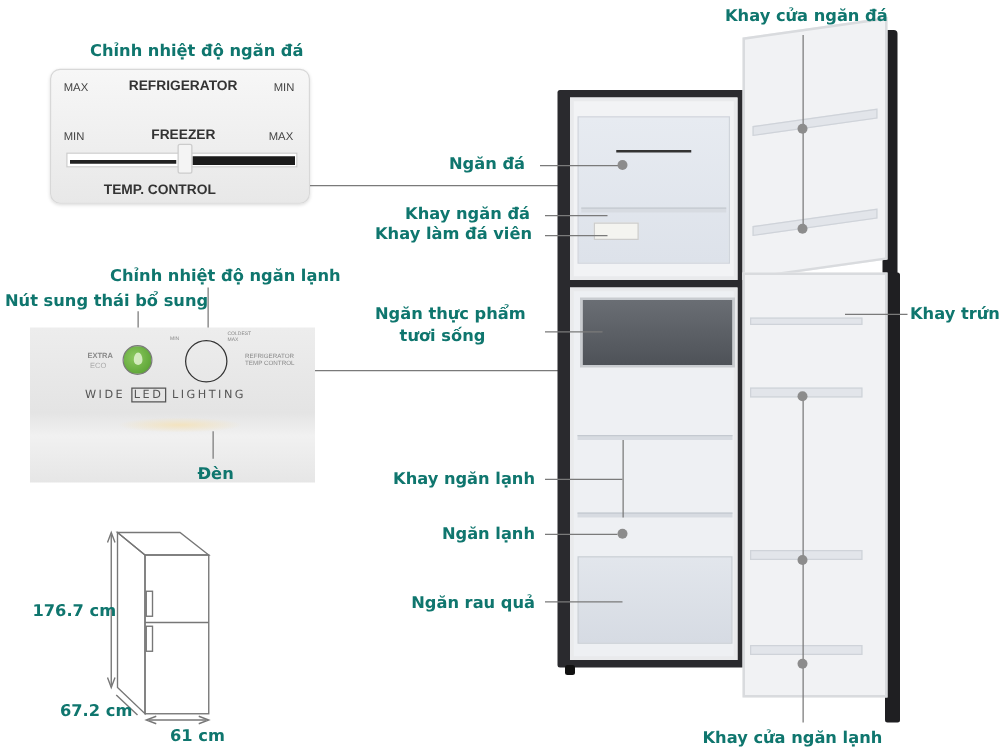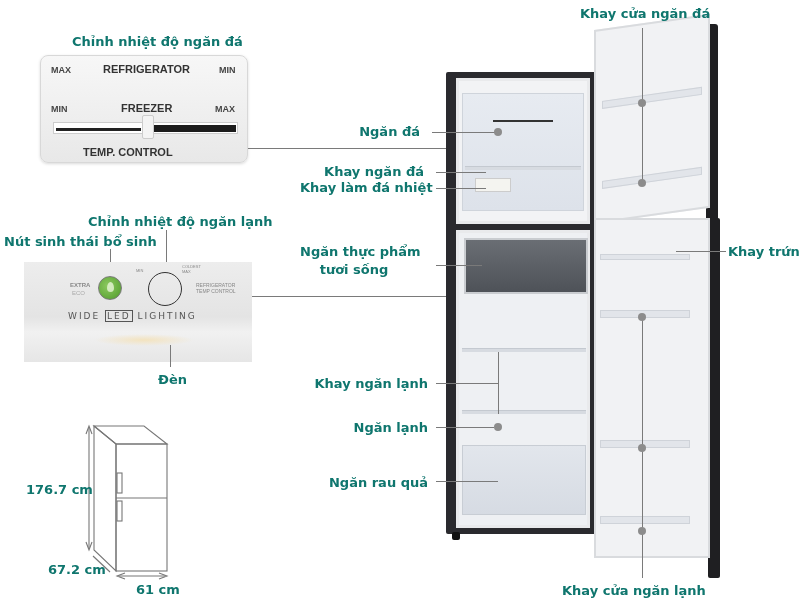--- a/index.html
+++ b/index.html
@@ -5,31 +5,31 @@
   * { box-sizing: border-box; margin: 0; padding: 0; }
   body { width: 800px; height: 600px; background: #ffffff; position: relative; overflow: hidden; font-family: "DejaVu Sans", "Liberation Sans", sans-serif; color: #6b6b6b; }
   .abs { position: absolute; }
   .lbl { position: absolute; font-size: 13px; color: #0f766e; white-space: nowrap; line-height: 15px; font-weight: bold; }
   .lbl.right { text-align: right; }
   .line { position: absolute; background: #7a7a7a; }
   .dot { position: absolute; width: 8px; height: 8px; border-radius: 50%; background: #8c8c8c; }
 
   
   .panel1 { left: 40px; top: 55px; width: 208px; height: 108px; background: linear-gradient(#f7f7f7,#e8e8e8); border-radius: 8px; border: 1px solid #d8d8d8; box-shadow: 0 1px 3px rgba(0,0,0,.15); }
-  .panel1 .t { position: absolute; font-family: "Liberation Sans", sans-serif; font-size: 9px; color: #444; font-weight: bold; }
+  .panel1 .t { position: absolute; font-family: "Liberation Sans", sans-serif; font-size: 9px; color: #444; }
   .panel1 .b { font-weight: bold; font-size: 11px; color: #333; }
   .wedge { position: absolute; left: 10px; top: 22px; width: 190px; height: 24px; border: 1px solid #333; background: #fff; overflow: hidden; }
   .wedge svg { position: absolute; left: 0; top: 0; }
   .slider { position: absolute; left: 12px; top: 66px; width: 185px; height: 12px; background: #fff; border: 1px solid #ccc; }
   .slider .l { position: absolute; left: 2px; top: 5px; width: 85px; height: 3px; background: #222; }
   .slider .r { position: absolute; left: 100px; top: 2px; width: 82px; height: 7px; background: #1c1c1c; }
   .slider .k { position: absolute; left: 88px; top: -8px; width: 12px; height: 24px; background: #f4f4f4; border: 1px solid #ccc; border-radius: 2px; }
 
   
-  .panel2 { left: 24px; top: 262px; width: 228px; height: 100px; background: linear-gradient(#ededed 0%, #e4e4e4 55%, #f1f1f1 70%, #e6e6e6 100%); }
+  .panel2 { left: 24px; top: 262px; width: 228px; height: 124px; background: linear-gradient(#ededed 0%, #e4e4e4 55%, #f1f1f1 70%, #e6e6e6 100%); }
   .eco { position: absolute; left: 74px; top: 14px; width: 24px; height: 24px; border-radius: 50%; background: radial-gradient(circle at 40% 40%, #8dc960, #4f9a2a); border: 1px solid #7a7a7a; }
   .eco::after { content: ""; position: absolute; left: 8px; top: 5px; width: 7px; height: 10px; background: #e8f5d8; border-radius: 50% 50% 50% 50% / 60% 60% 40% 40%; opacity: .8; }
   .dial { position: absolute; left: 124px; top: 10px; width: 34px; height: 34px; border-radius: 50%; border: 1.5px solid #333; }
   .p2t { position: absolute; font-family: "Liberation Sans", sans-serif; color: #888; }
   .wide { position: absolute; left: 44px; top: 49px; font-family: "DejaVu Sans", sans-serif; font-size: 9px; letter-spacing: 2px; color: #555; }
   .wide span.box { border: 1px solid #555; padding: 0 1px; }
   .lamp { position: absolute; left: 70px; top: 72px; width: 100px; height: 12px; background: radial-gradient(ellipse, #f3e3bf, rgba(240,230,210,0) 70%); }
 
   
   .dim svg { position: absolute; left: 0; top: 0; }
@@ -64,21 +64,21 @@
     <div class="l"></div>
       <div class="r"></div>
     <div class="k"></div>
   </div>
   <span class="t b" style="left:42px;top:90px;">TEMP. CONTROL</span>
 </div>
 <div class="line" style="left:248px;top:148px;width:308px;height:1px;"></div>
 <div class="line" style="left:555px;top:148px;width:1px;height:40px;"></div>
 
 <div class="lbl" style="left:88px;top:214px;">Chỉnh nhiệt độ ngăn lạnh</div>
-<div class="lbl" style="left:4px;top:234px;">Nút sinh thái bổ sinh</div>
+<div class="lbl" style="left:4px;top:234px;">Nút sung thái bổ sung</div>
 <div class="line" style="left:110px;top:249px;width:1px;height:25px;"></div>
 <div class="line" style="left:166px;top:230px;width:1px;height:44px;"></div>
 <div class="abs panel2">
   <span class="p2t" style="left:46px;top:20px;font-size:6px;font-weight:bold;">EXTRA</span>
   <span class="p2t" style="left:48px;top:28px;font-size:6px;color:#aaa;">ECO</span>
   <div class="eco"></div>
   <span class="p2t" style="left:112px;top:6px;font-size:4px;">MIN</span>
   <div class="dial"></div>
   <span class="p2t" style="left:158px;top:2px;font-size:4px;width:20px;">COLDEST MAX</span>
   <span class="p2t" style="left:172px;top:20px;font-size:5px;">REFRIGERATOR</span>
@@ -141,21 +141,21 @@
   <div class="door-shelf" style="left:4px;top:296px;width:90px;"></div>
 </div>
 
 <div class="lbl right" style="left:300px;top:124px;width:120px;">Ngăn đá</div>
 <div class="line" style="left:432px;top:132px;width:66px;height:1px;"></div>
 <div class="dot" style="left:494px;top:128px;"></div>
 
 <div class="lbl right" style="left:300px;top:164px;width:124px;">Khay ngăn đá</div>
 <div class="line" style="left:436px;top:172px;width:50px;height:1px;"></div>
 
-<div class="lbl right" style="left:300px;top:180px;width:124px;">Khay làm đá nhiệt</div>
+<div class="lbl right" style="left:300px;top:180px;width:124px;">Khay làm đá viên</div>
 <div class="line" style="left:436px;top:188px;width:50px;height:1px;"></div>
 
 <div class="lbl right" style="left:300px;top:244px;width:108px;text-align:center;">Ngăn thực phẩm</div>
 <div class="lbl right" style="left:300px;top:262px;width:108px;text-align:center;">tươi sống</div>
 <div class="line" style="left:436px;top:265px;width:46px;height:1px;"></div>
 
 <div class="lbl right" style="left:300px;top:376px;width:128px;">Khay ngăn lạnh</div>
 <div class="line" style="left:436px;top:383px;width:62px;height:1px;"></div>
 <div class="line" style="left:498px;top:352px;width:1px;height:62px;"></div>
 

